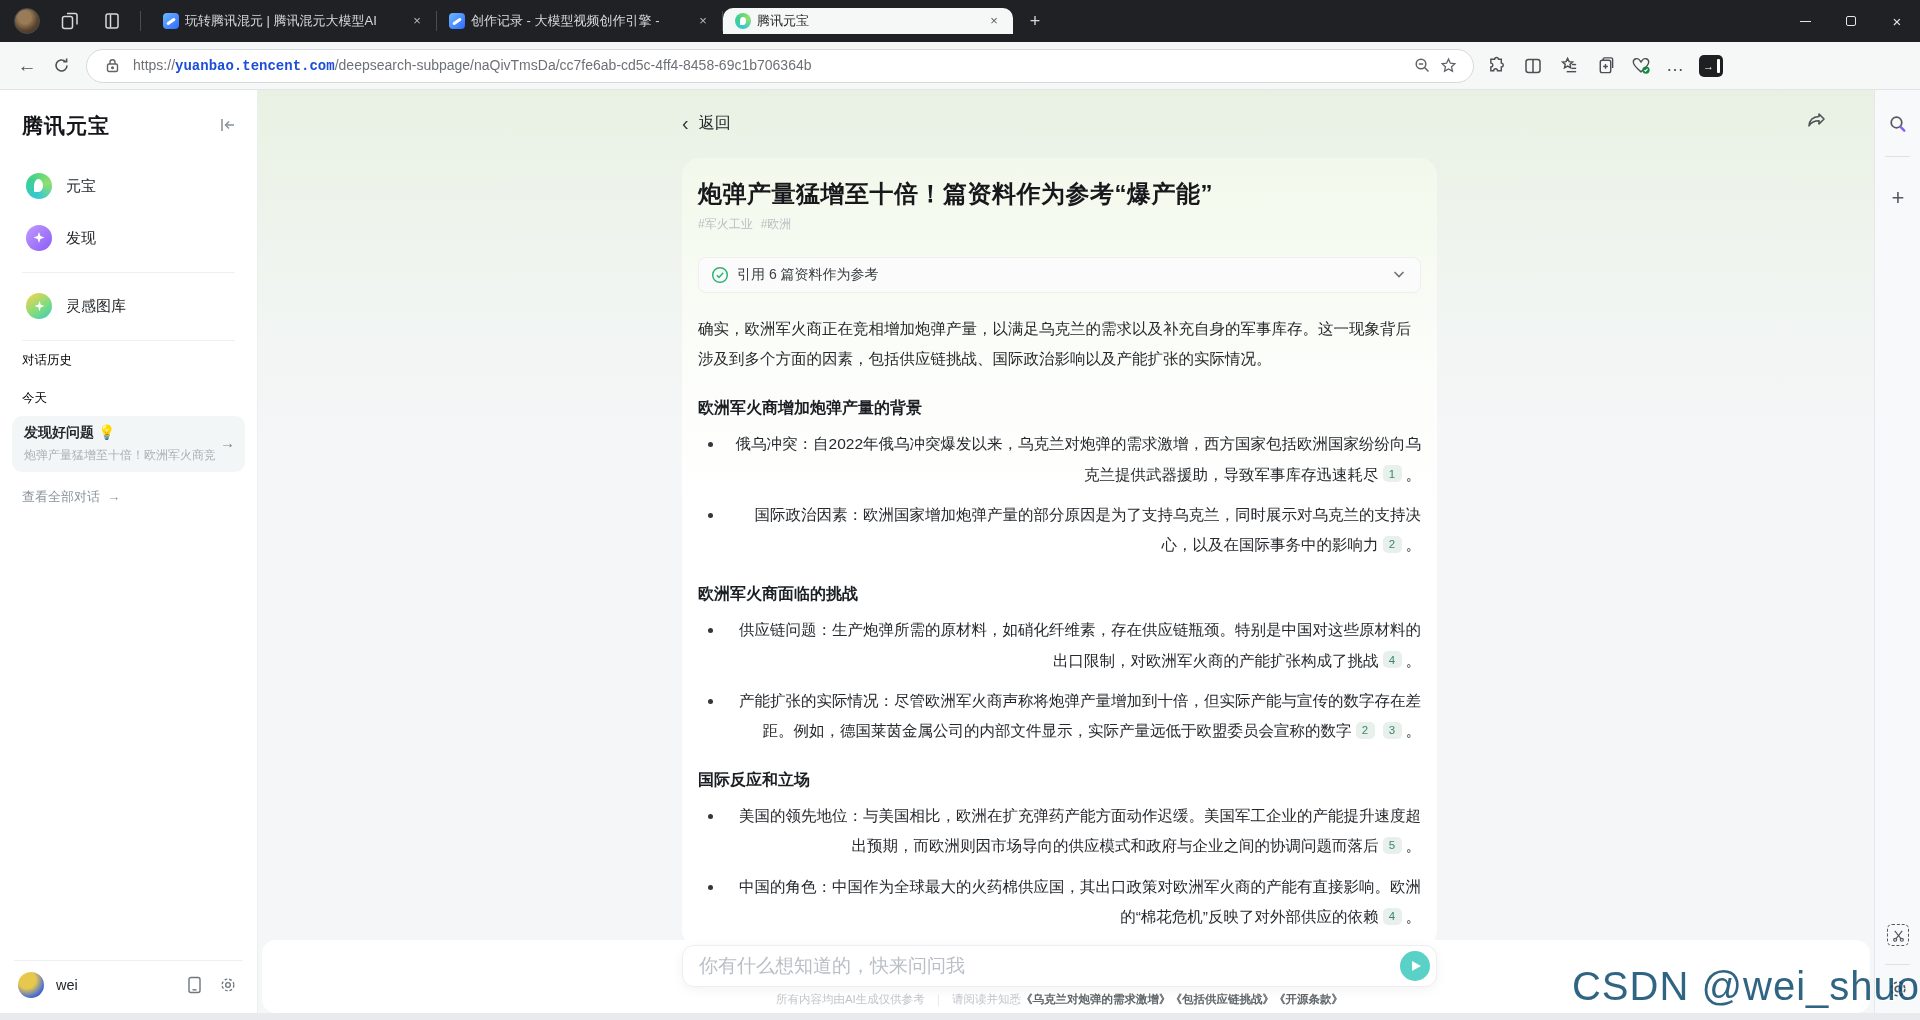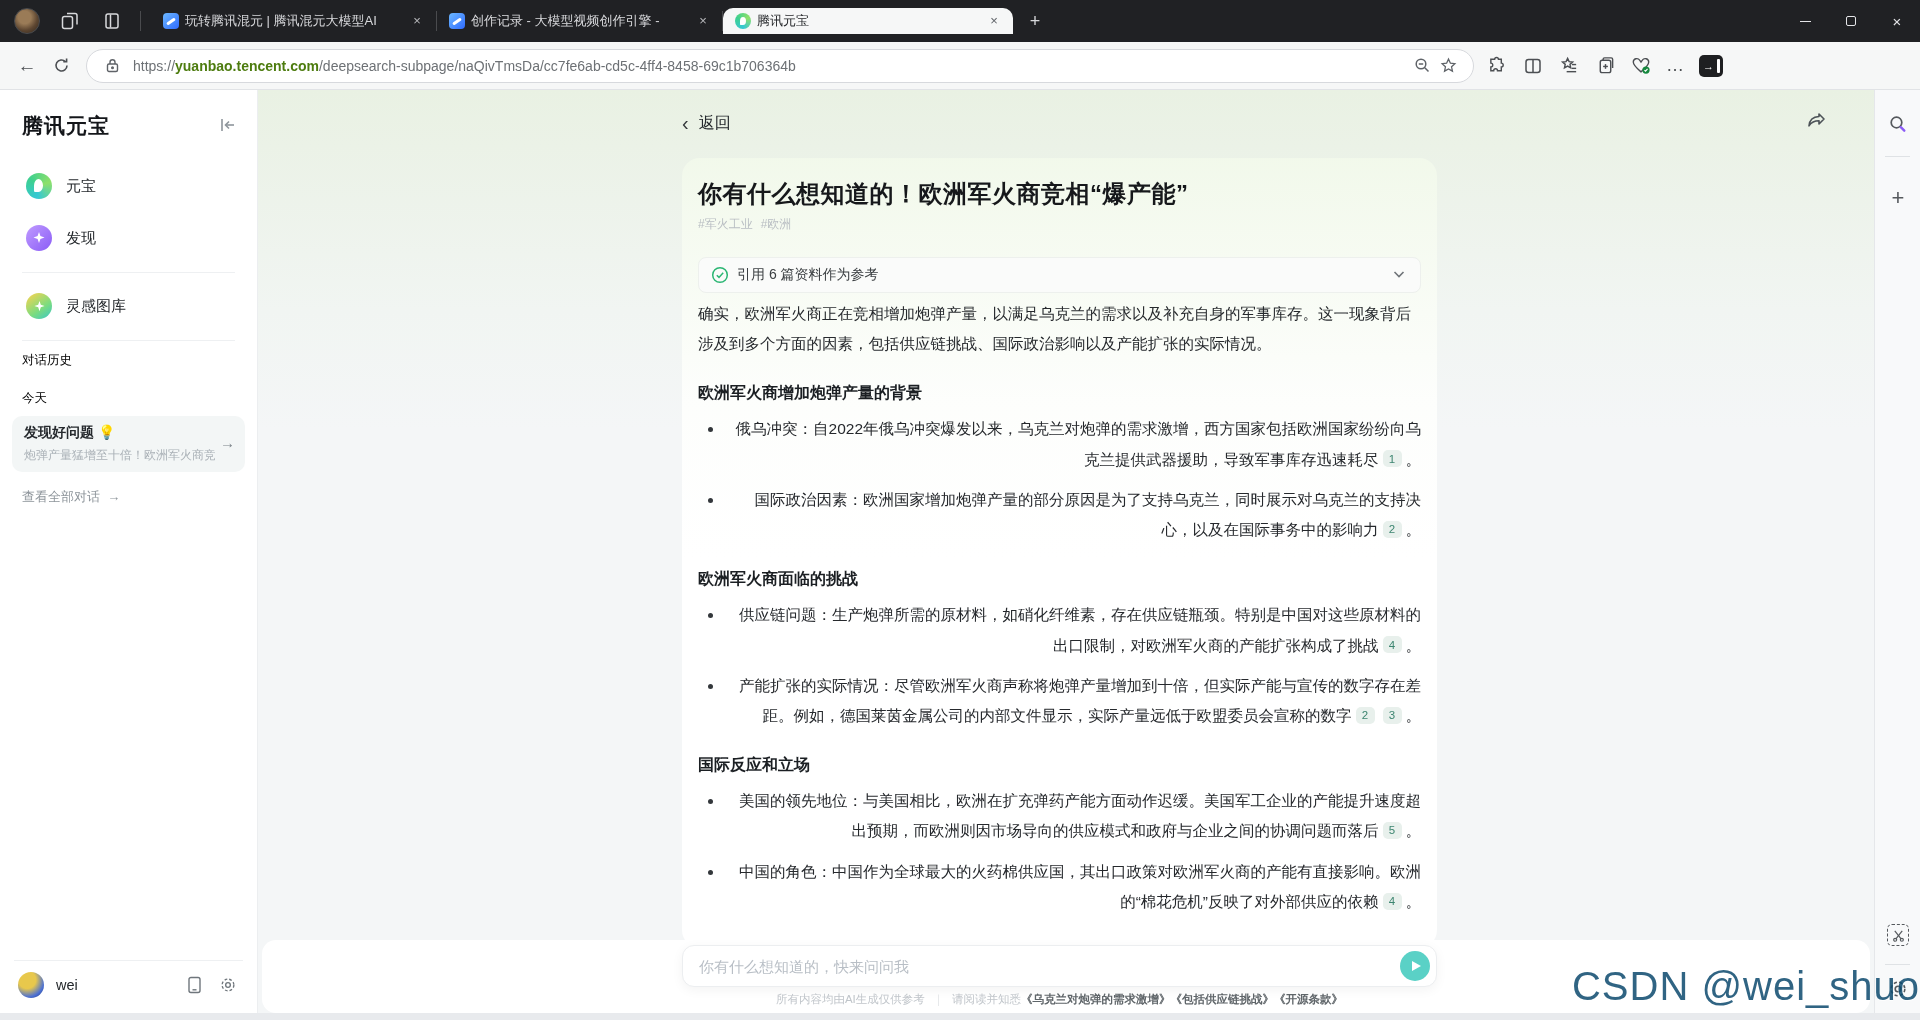--- a/index.html
+++ b/index.html
@@ -40,21 +40,21 @@
   .glyph-close { font-size:15px; line-height:1; }
 
   
   .toolbar { position:absolute; top:42px; left:0; right:0; height:48px; background:#f6f7f7;
     border-bottom:1px solid #e1e3e6; display:flex; align-items:center; padding:0 10px; z-index:29; }
   .nav-btn { width:30px; height:30px; display:flex; align-items:center; justify-content:center;
     color:#4c4f53; font-size:19px; margin:0 2px; flex:none; }
   .url-pill { width:1388px; height:34px; background:#fff; border:1px solid #d7d9dd; border-radius:17px;
     display:flex; align-items:center; padding:0 12px; margin-left:8px; flex:none; }
   .url-text { font-size:14px; color:#6d7175; white-space:nowrap; overflow:hidden; margin-left:8px; flex:1; }
-  .url-text .domain { color:#4d7c0f; font-weight:700; }
+  .url-text .domain { color:#1d4ed8; font-weight:700;font-family:Liberation Mono, monospace; }
   .pill-icon { width:26px; height:26px; display:flex; align-items:center; justify-content:center; flex:none; }
   .tb-right { display:flex; align-items:center; margin-left:12px; gap:14px; }
   .tb-right .ic { width:22px; height:22px; display:flex; align-items:center; justify-content:center; color:#4c4f53; }
   .ellipsis { font-size:18px; color:#4c4f53; letter-spacing:1px; }
   .sb-toggle { width:24px; height:22px; background:#1e1f21; border-radius:5px; position:relative;
     display:flex; align-items:center; }
   .sb-toggle span { color:#fff; font-size:11px; margin-left:4px; }
   .sb-toggle::after { content:''; position:absolute; right:3px; top:4px; width:3px; height:14px;
     background:#fff; border-radius:1px; }
 
@@ -99,36 +99,36 @@
   .card { position:absolute; left:424px; top:68px; width:755px; height:790px; border-radius:18px;
     background:linear-gradient(180deg,rgba(242,249,235,0.95) 0px,rgba(253,254,252,0.98) 240px,#ffffff 400px);
     padding:20px 16px 0 16px; z-index:2; }
   .art-title { font-size:24px; font-weight:700; color:#16181b; letter-spacing:0.5px; white-space:nowrap; }
   .art-tags { margin-top:6px; font-size:12px; color:#b9bec3; display:flex; gap:8px; }
   .cite-bar { margin-top:24px; height:36px; background:#fafbfa; border:1px solid #edf0ed; border-radius:8px;
     display:flex; align-items:center; padding:0 12px; }
   .cite-check { width:18px; height:18px; margin-right:8px; flex:none; }
   .cite-text { font-size:14px; color:#3c4043; flex:1; }
   .cite-chev { width:16px; height:16px; color:#6f7479; flex:none; }
-  .intro { margin-top:6px; font-size:15.5px; line-height:1.95; color:#26292d; }
+  .intro { margin-top:21px; font-size:15.5px; line-height:1.95; color:#26292d; }
   .sec-heading { margin-top:24px; margin-bottom:10px; font-size:16px; font-weight:700; color:#1b1f23; }
   .bullets { list-style:none; }
   .bullets li { position:relative; padding-left:26px; margin-bottom:10px; font-size:15.5px;
     line-height:1.95; color:#26292d;text-align:right; }
   .bullets li::before { content:''; position:absolute; left:10px; top:13px; width:5px; height:5px;
     border-radius:50%; background:#33373b; }
   .ref { display:inline-flex; align-items:center; justify-content:center; min-width:19px; height:17px;
     border-radius:5px; background:#e8f0ec; color:#3c8570; font-size:11.5px; margin:0 4px;
     vertical-align:2px; padding:0 4px; }
 
   .bottom-panel { position:absolute; left:4px; right:4px; bottom:0; height:73px; background:#fff;
     border-radius:14px; z-index:3; }
   .ask-wrap { position:absolute; left:424px; bottom:26px; width:755px; height:42px; z-index:4; }
   .ask-input { width:100%; height:42px; border:1px solid #eceef0; border-radius:12px; background:#fff;
-    box-shadow:0 3px 12px rgba(0,0,0,0.05); padding:0 52px 0 16px; font-size:15px; color:#33373b; outline:none;
+    box-shadow:0 3px 12px rgba(0,0,0,0.05); padding:0 52px 0 16px; font-size:19px; color:#33373b; outline:none;
     font-family:inherit; }
   .ask-input::placeholder { color:#b9bfc6; }
   .send-btn { position:absolute; right:7px; top:6px; width:30px; height:30px; border-radius:50%;
     background:#5ad1c6; display:flex; align-items:center; justify-content:center; }
   .send-tri { width:0; height:0; border-left:9px solid #fff; border-top:5.5px solid transparent;
     border-bottom:5.5px solid transparent; margin-left:3px; }
   .foot { position:absolute; left:424px; bottom:6px; width:755px; text-align:center; font-size:11.5px;
     color:#c0c5ca; white-space:nowrap; z-index:4; }
   .foot .sep { margin:0 8px; color:#dfe2e5; }
   .foot .flink { color:#5f6569; font-weight:700; }
@@ -336,21 +336,21 @@
       <span class="chev">‹</span>
       <span>返回</span>
     </div>
     <div class="share-btn">
       <svg width="22" height="22" viewBox="0 0 22 22" fill="none" stroke="#4c5257" stroke-width="1.6">
         <path d="M13 4 l5 5 -5 5 v-3.2 c-5 0 -8 2 -10 5 c0.5 -5.5 4 -9 10 -9.3 z" stroke-linejoin="round"></path>
       </svg>
     </div>
 
     <div class="card">
-      <div class="art-title">你有什么想知道的！欧洲军火商竞相“爆产能”</div>
+      <div class="art-title">炮弹产量猛增至十倍！篇资料作为参考“爆产能”</div>
       <div class="art-tags">
         <span>#军火工业</span>
         <span>#欧洲</span>
       </div>
       <div class="cite-bar">
         <span class="cite-check">
           <svg width="18" height="18" viewBox="0 0 18 18" fill="none" stroke="#2bb673" stroke-width="1.5">
             <circle cx="9" cy="9" r="7.3"></circle>
               <path d="M5.8 9.2 l2.2 2.2 4.2 -4.6"></path>
           </svg>

